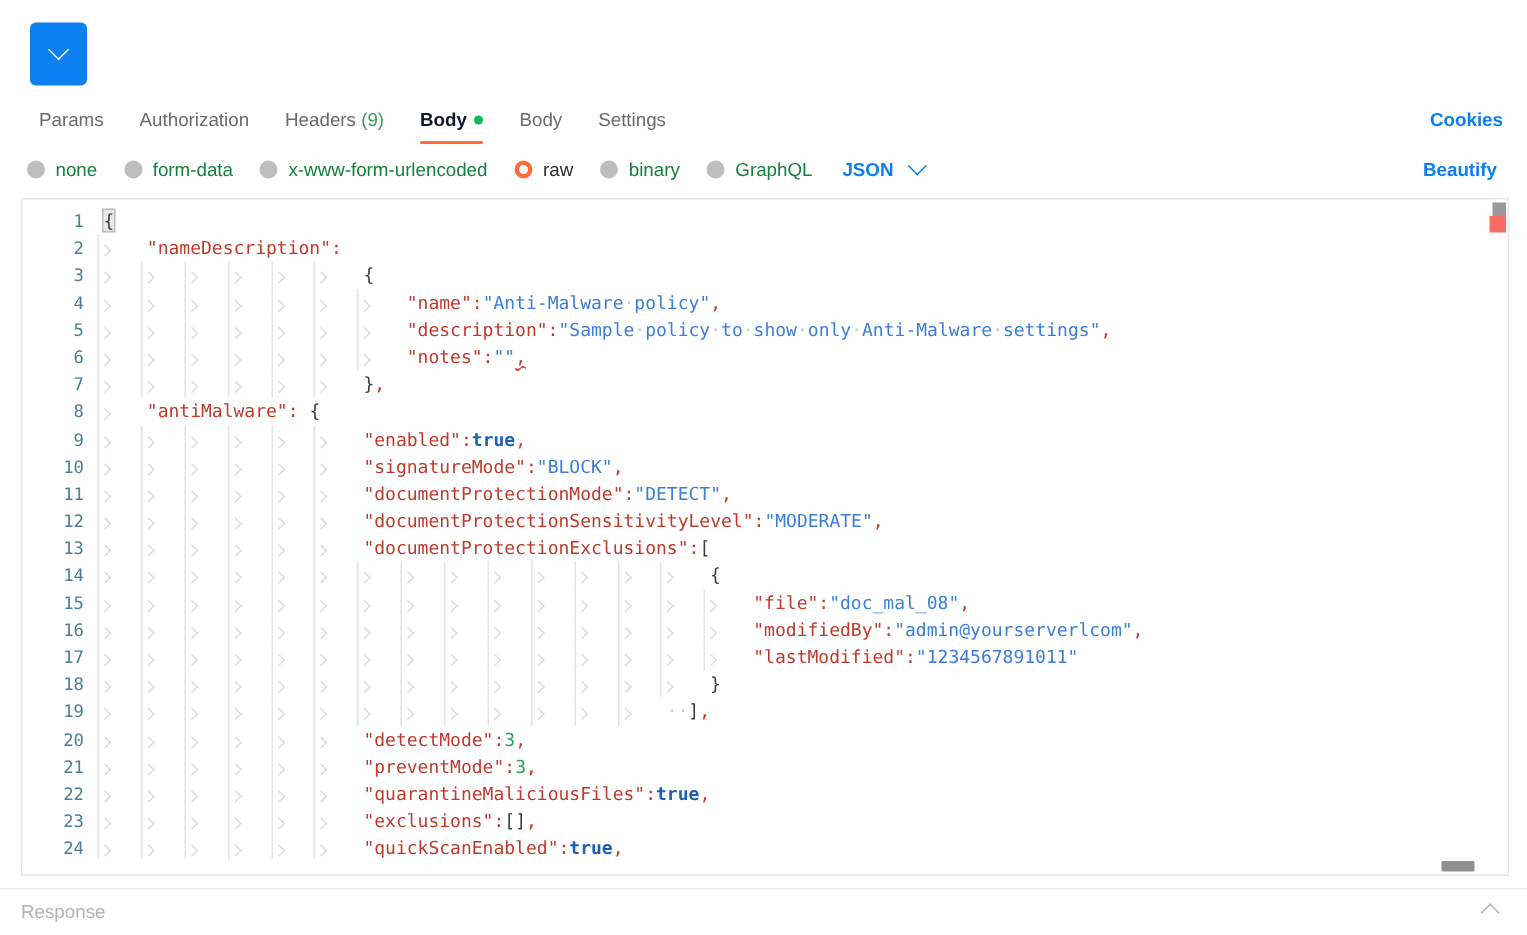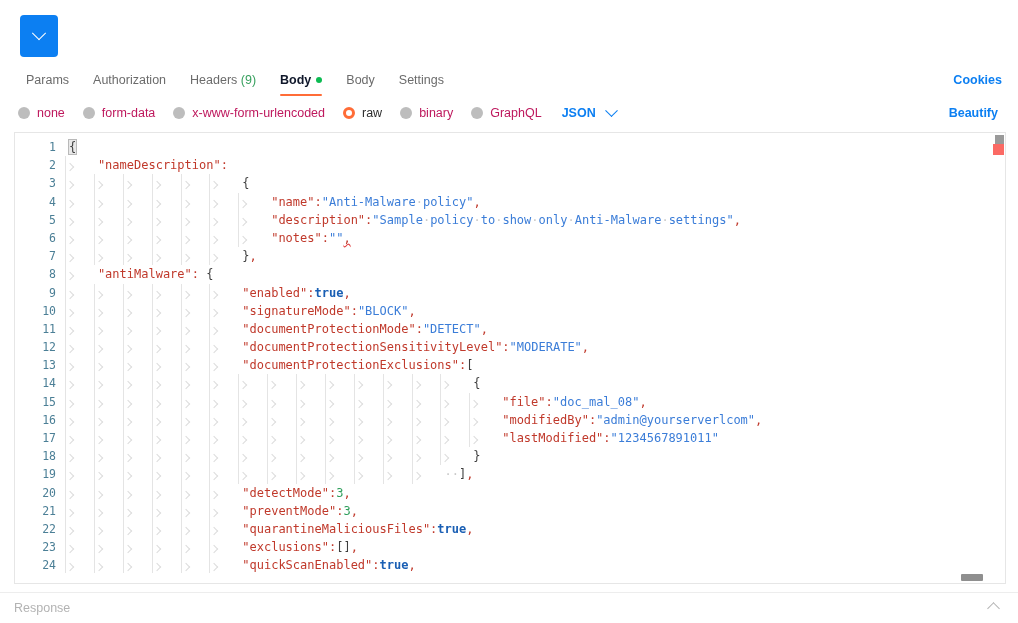--- a/index.html
+++ b/index.html
@@ -132,21 +132,21 @@
     align-items: center;
     height: 30px;
     padding: 0 16px 0 18px;
     margin-top: 2px;
   }
   .radio-opt {
     display: flex; align-items: center;
     margin-right: 18px;
     cursor: pointer;
     font-size: 12.5px;
-    color: #be185d;
+    color: #15803d;
   }
   .radio-dot {
     width: 12px; height: 12px;
     border-radius: 50%;
     background: #bdbdbd;
     margin-right: 7px;
     flex: none;
   }
   .radio-opt.sel .radio-dot {
     background: #ffffff;

